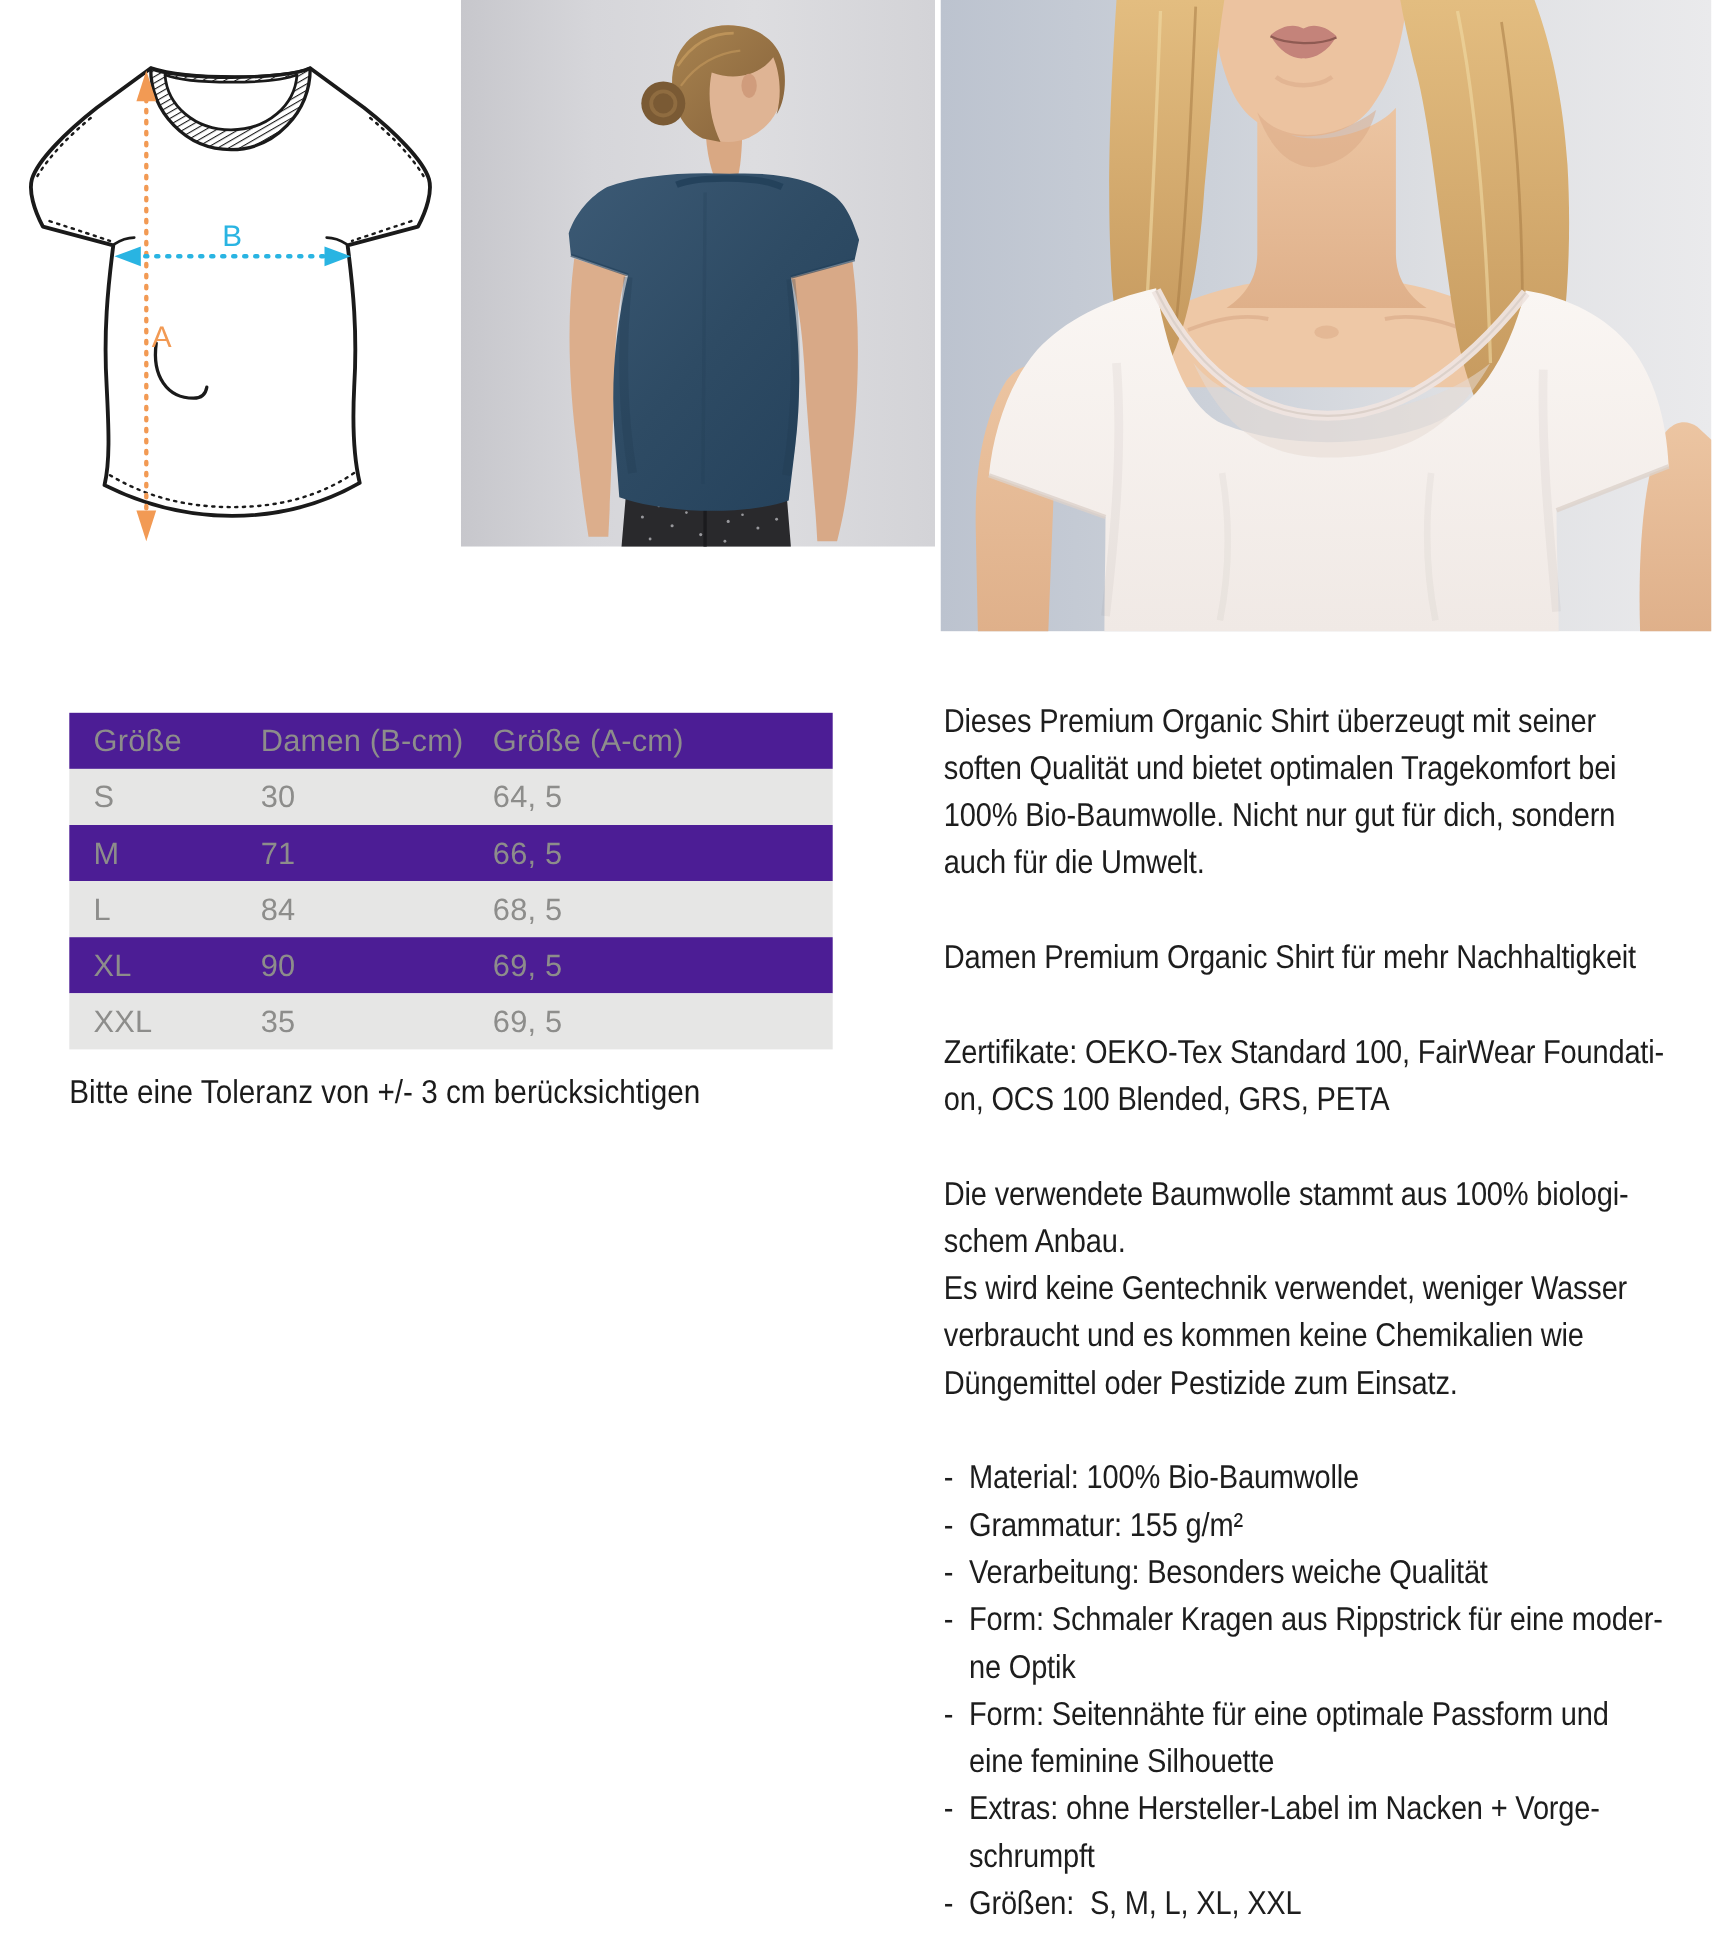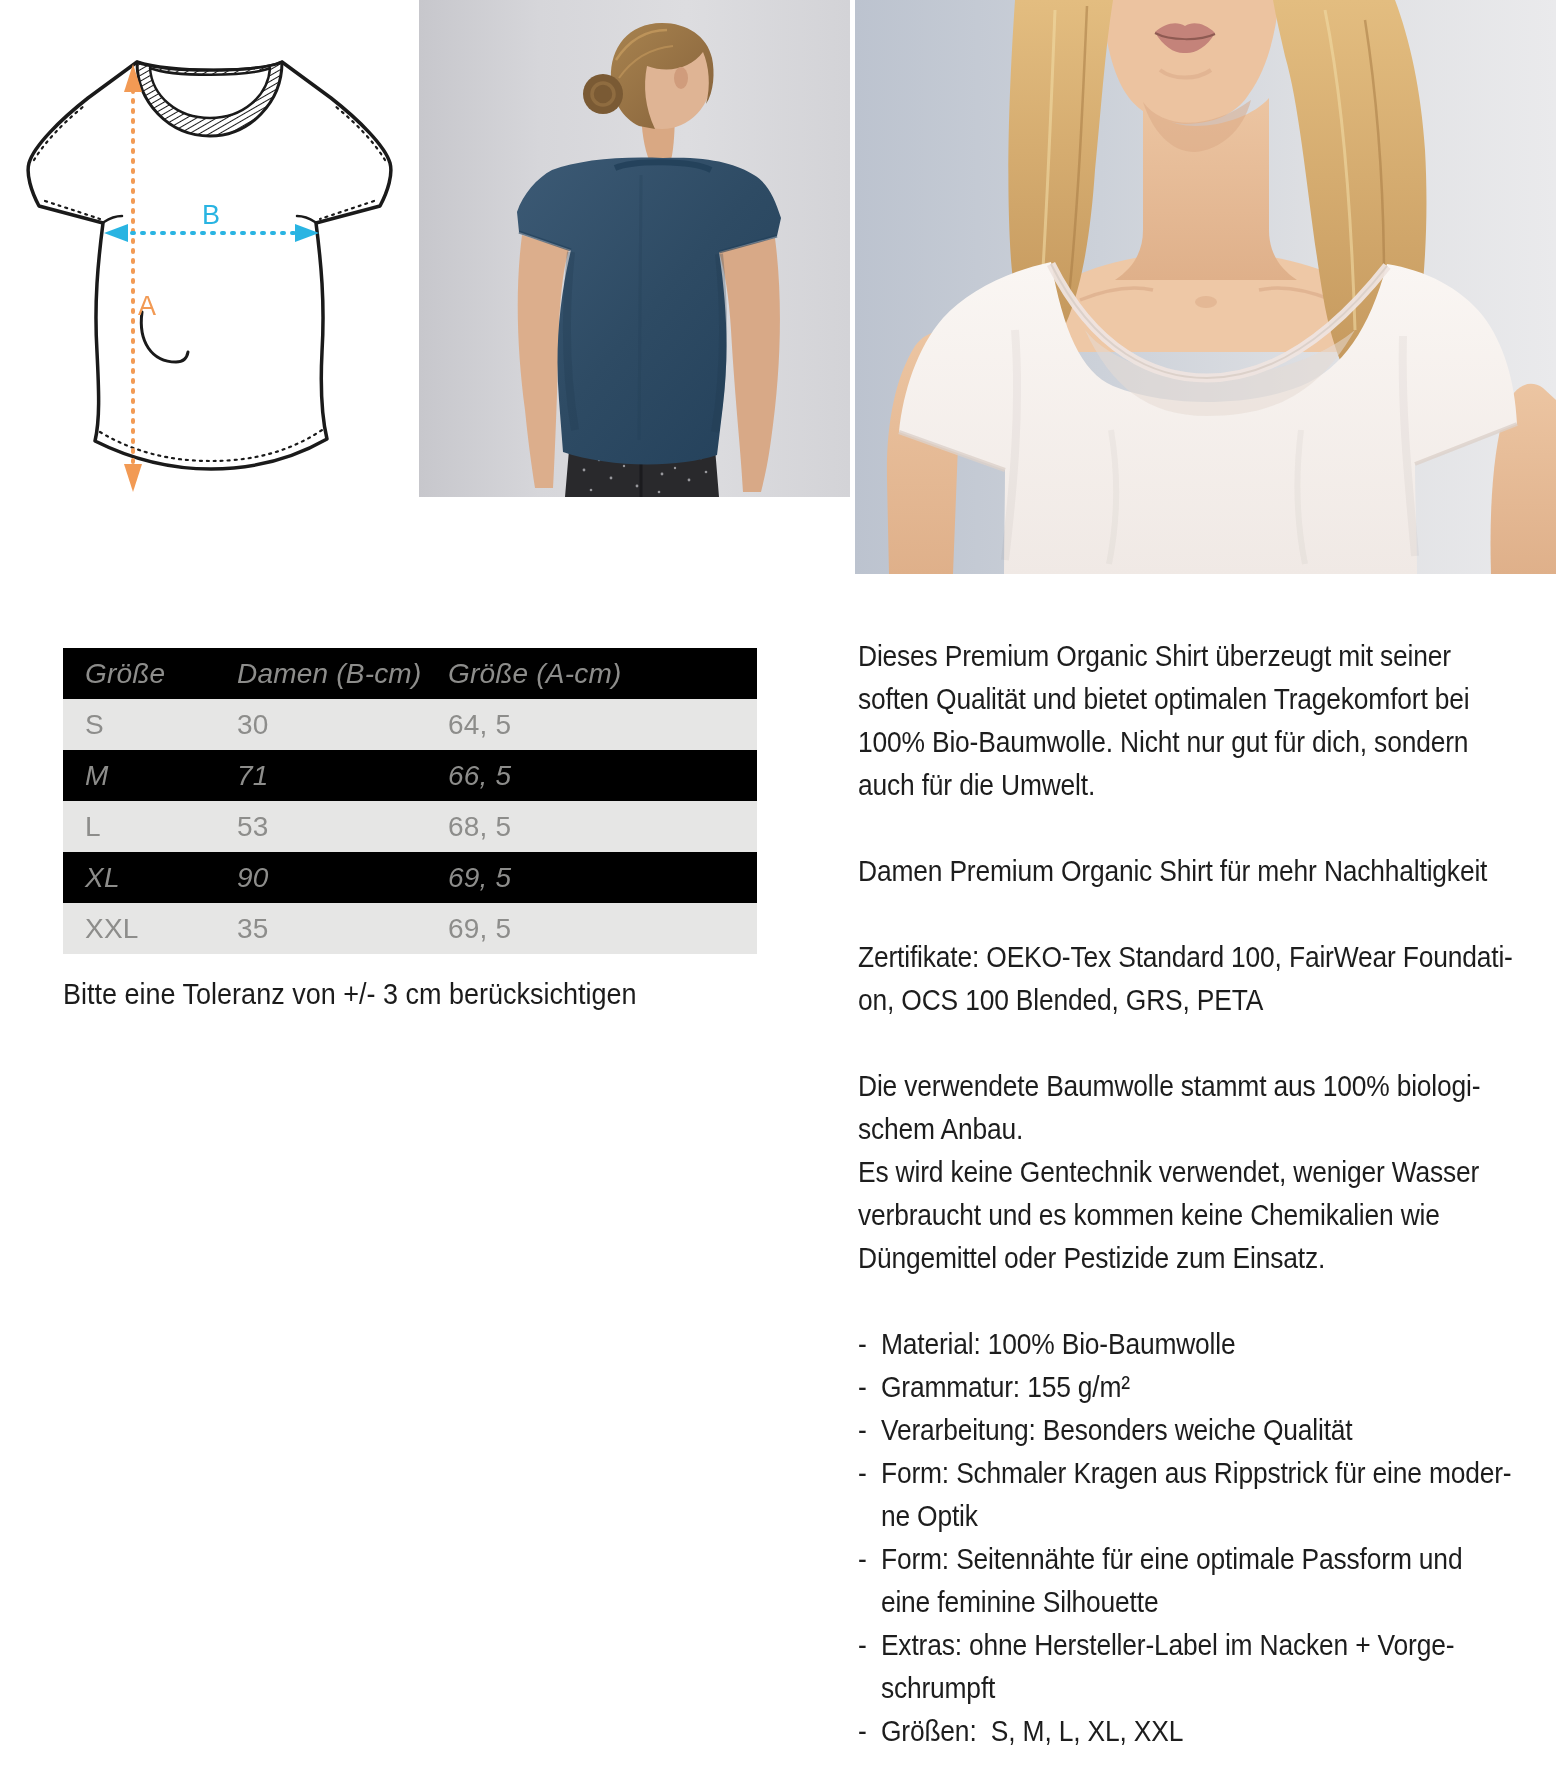--- a/index.html
+++ b/index.html
@@ -9,21 +9,21 @@
   }
   .panel{position:absolute;top:0;}
   #diagram-panel{left:0;width:419px;height:570px;background:#fff;}
   #photo-back-panel{left:419px;width:431px;height:497px;}
   #photo-front-panel{left:855px;width:701px;height:574px;}
   .panel svg{display:block;width:100%;height:100%;}
 
   
   .size-table{position:absolute;left:63px;top:648px;width:694px;font-size:28px;color:#8d8d8b;letter-spacing:.2px;}
   .trow{display:flex;height:51px;align-items:center;}
-  .trow.light{background:#000000;font-style:italic;}
+  .trow.light{background:#4c1d95;}
   .trow.dark{background:#e6e6e5;}
   .c1{width:174px;padding-left:22px;box-sizing:border-box;}
   .c2{width:211px;}
   .c3{flex:1;}
 
   
   .note{position:absolute;left:63px;top:972px;height:43px;line-height:43px;
     font-size:30px;color:#1b1b1b;white-space:pre;transform:scaleX(.9);transform-origin:0 0;}
 
   
@@ -249,21 +249,21 @@
     <div class="c2">30</div>
     <div class="c3">64, 5</div>
   </div>
   <div class="trow light">
     <div class="c1">M</div>
     <div class="c2">71</div>
     <div class="c3">66, 5</div>
   </div>
   <div class="trow dark">
     <div class="c1">L</div>
-    <div class="c2">53</div>
+    <div class="c2">84</div>
     <div class="c3">68, 5</div>
   </div>
   <div class="trow light">
     <div class="c1">XL</div>
     <div class="c2">90</div>
     <div class="c3">69, 5</div>
   </div>
   <div class="trow dark">
     <div class="c1">XXL</div>
     <div class="c2">35</div>

